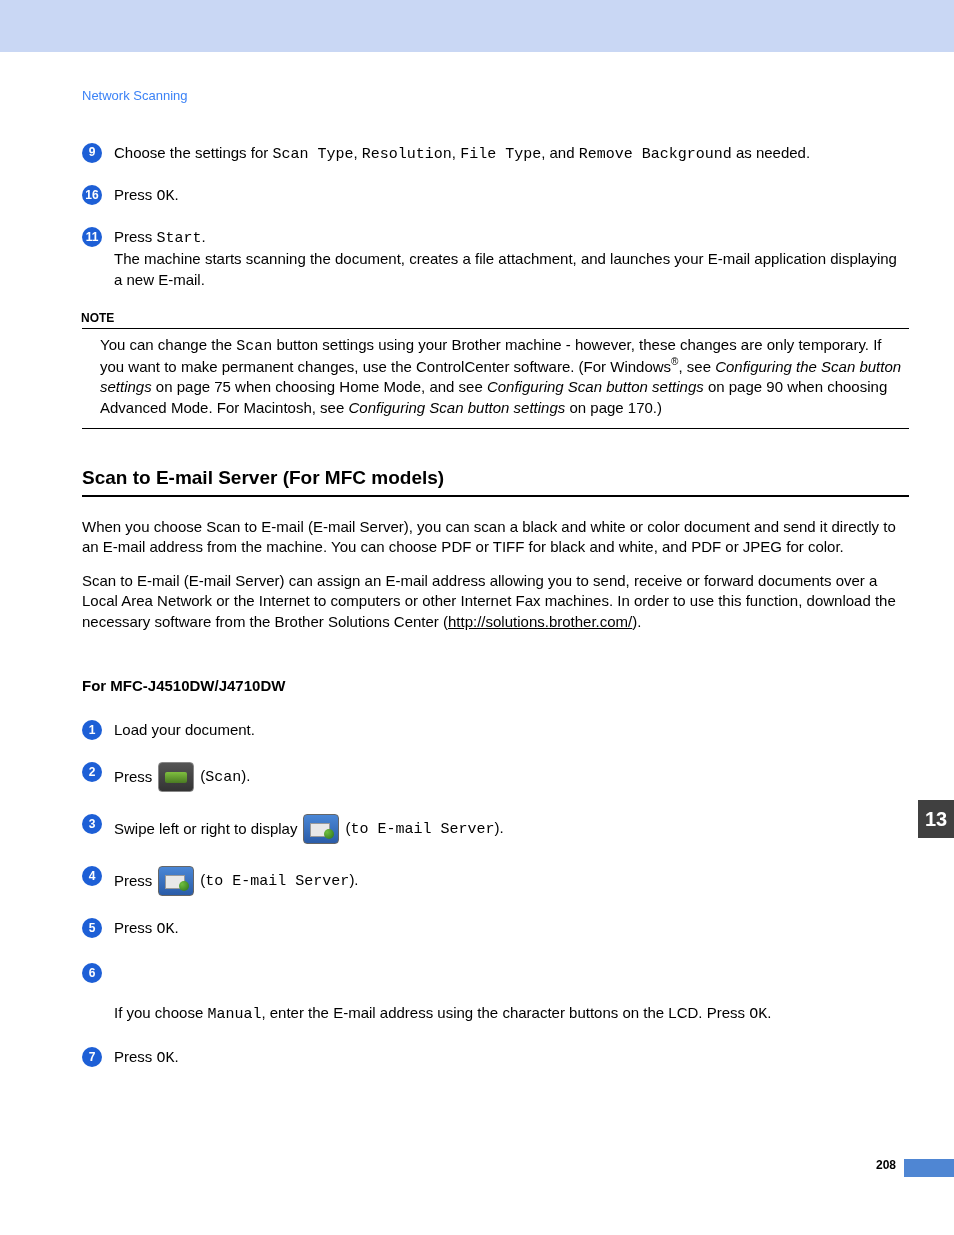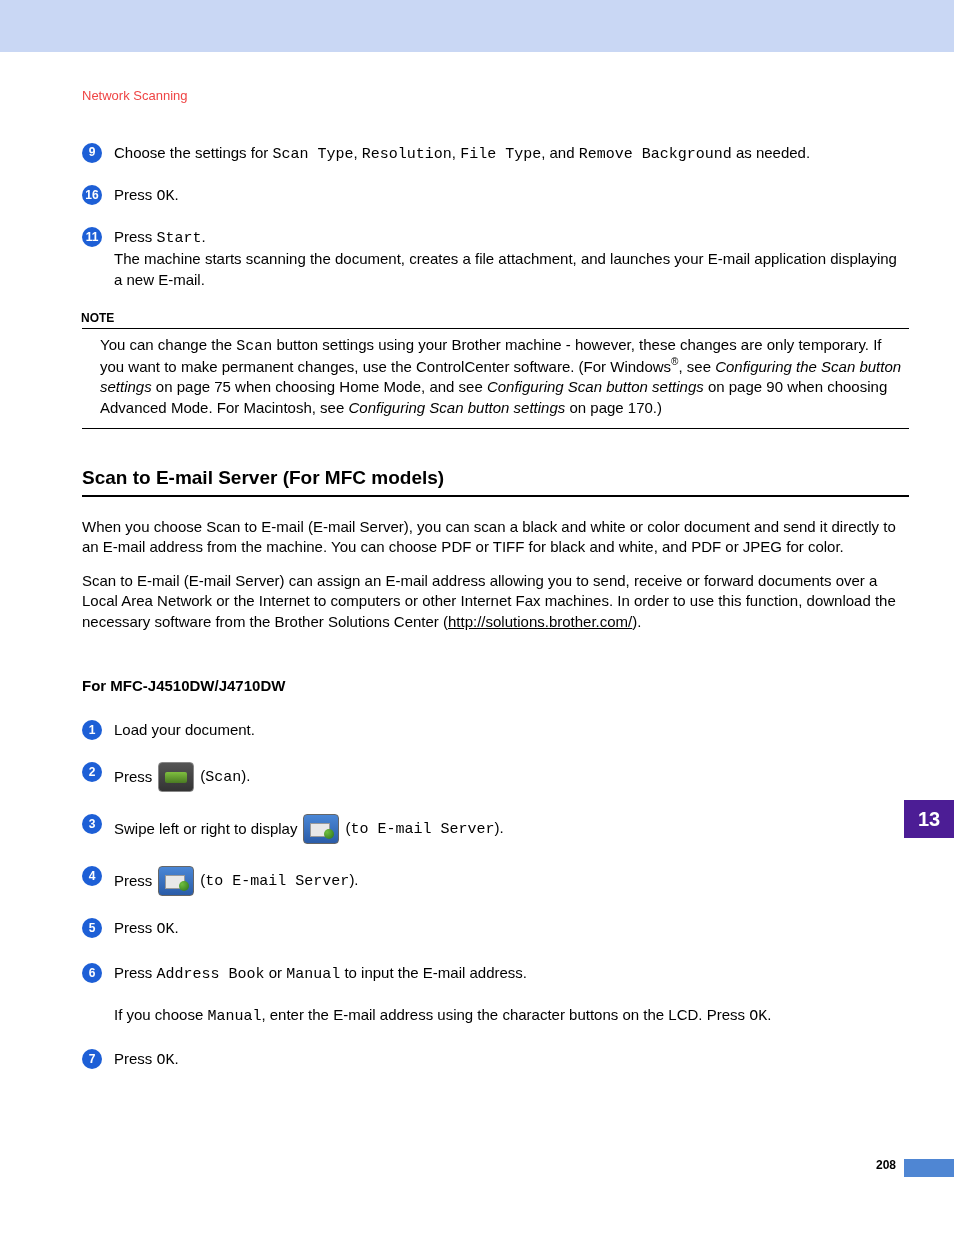--- a/index.html
+++ b/index.html
@@ -16,21 +16,21 @@
   .top-bar {
     height: 52px;
     background: #c9d7f4;
     width: 100%;
   }
   .content {
     padding: 35px 45px 0 82px;
   }
   .chapter-header {
     font-size: 13px;
-    color: #ef4444;
+    color: #3b82f6;
     margin-bottom: 38px;
   }
   ol.steps {
     list-style: none;
     padding: 0;
     margin: 0 0 20px 0;
   }
   ol.steps > li {
     position: relative;
     padding-left: 32px;
@@ -111,23 +111,23 @@
   .icon-box.mail::after{
     content:"";
     position:absolute; right:4px; bottom:4px; width:10px; height:10px;
     background: radial-gradient(circle at 30% 30%, #6fbf3f, #2a6f1a);
     border-radius:50%;
   }
   .side-tab {
     position: absolute;
     right: 0;
     top: 800px;
-    width: 50px;
+    width: 36px;
     height: 38px;
-    background: #4c1d95;
+    background: #404040;
     color: #fff;
     font-size: 20px;
     font-weight: bold;
     display: flex;
     align-items: center;
     justify-content: center;
   }
   .page-num {
     position: absolute;
     right: 58px;
@@ -218,21 +218,21 @@
         <span class="icon-box mail"></span>
         <span><span>(</span><span class="mono">to E-mail Server</span><span>).</span></span>
       </span><br>
     </li>
     <li>
       <span class="num-badge">5</span>
       <span><span>Press </span><span class="mono">OK</span><span>.</span></span>
     </li>
     <li>
       <span class="num-badge">6</span>
-      <span><span>Press </span><span class="mono">Address Book</span><span> or </span><span class="mono">Manual</span><span> to input the E-mail address.</span></span><br>
+      <br>
       <br>
       <span><span>If you choose </span><span class="mono">Manual</span><span>, enter the E-mail address using the character buttons on the LCD. Press </span><span class="mono">OK</span><span>.</span></span>
     </li>
     <li>
       <span class="num-badge">7</span>
       <span><span>Press </span><span class="mono">OK</span><span>.</span></span>
     </li>
   </ol>
 
 </div>

